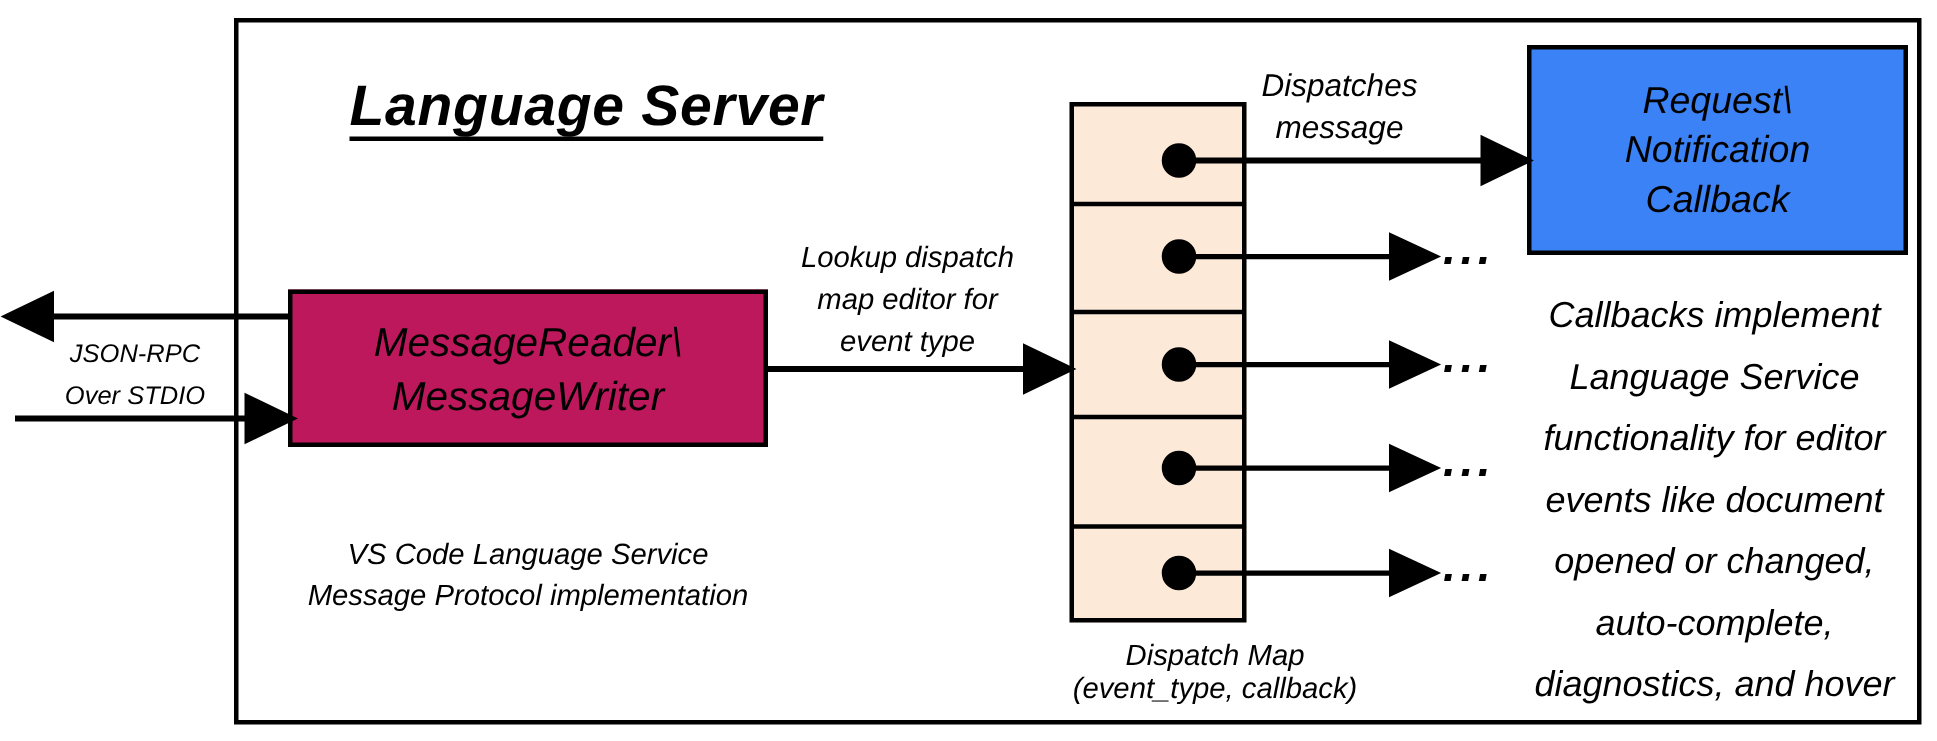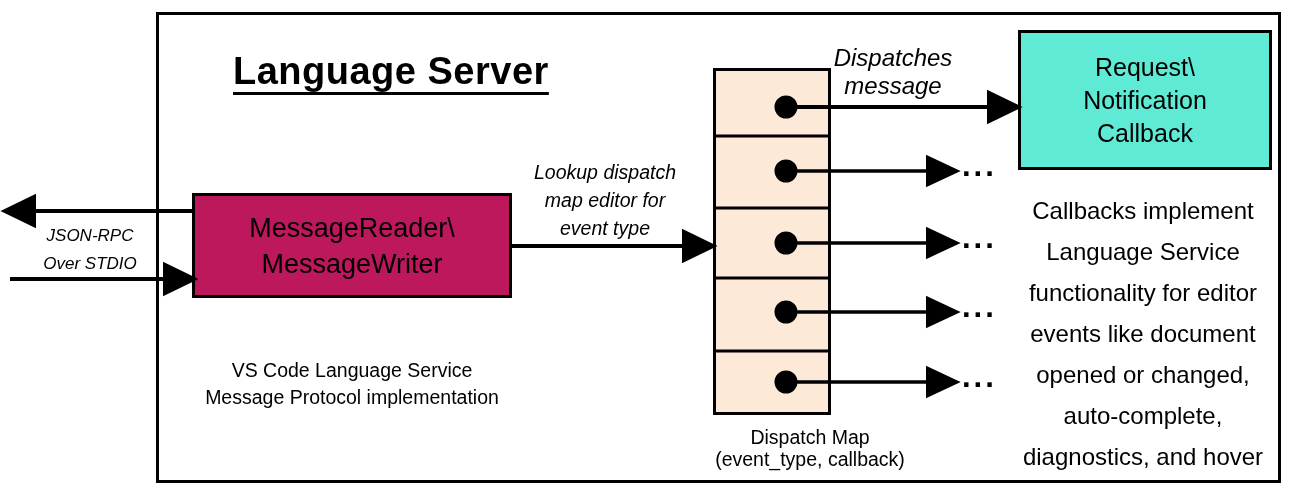--- a/index.html
+++ b/index.html
@@ -1,20 +1,20 @@
 <!DOCTYPE html>
 <html><head>
 <meta charset="utf-8">
 <style>
   html,body { margin:0; padding:0; }
   body {
     width:1291px; height:494px; position:relative; overflow:hidden;
     background:#ffffff; font-family:"Liberation Sans", sans-serif; color:#000;
   }
-  .abs { position:absolute; }
+  .abs { position:absolute;font-style:italic; }
   .ml { white-space:pre-line; }
   .center { text-align:center; }
 
   .outer-rect {
     left:156px; top:12px; width:1119px; height:465px;
     border:3.5px solid #000; background:transparent;
   }
   .diagram-title {
     left:233px; top:50px; font-size:38px; font-weight:600; letter-spacing:.5px;
     text-decoration:underline; text-decoration-thickness:3px; text-underline-offset:8px;
@@ -31,21 +31,21 @@
     left:1018px; top:30px; width:248px; height:134px;
     font-size:25px; line-height:33px;
   }
   .dispatch-box {
     left:713px; top:68px; width:112px; height:341px;
     border:3px solid #000;
   }
   .caption { font-size:19.5px; line-height:27px; }
   .io-label      { left:10px;  top:222px; width:160px; font-style:italic; font-size:17px; line-height:28px; }
   .lookup-label  { left:500px; top:158px; width:210px; font-style:italic; font-size:19.5px; line-height:28px; }
-  .dispatches-label { left:828px; top:44px; width:130px; font-style:italic; font-size:24px; line-height:28px; }
+  .dispatches-label { left:828px; top:44px; width:130px; font-style:italic; font-size:21px; line-height:28px; }
   .msg-caption   { left:197px; top:310px; width:310px;margin-top:47px; }
   .map-caption   { left:684px; top:426px; width:252px; line-height:22px; }
   .callbacks-note{ left:1005px; top:190px; width:276px; font-size:24px; line-height:41px; }
   .ellipsis {
     font-size:31px; font-weight:bold; letter-spacing:3px; line-height:31px;
   }
   svg.overlay { position:absolute; left:0; top:0; pointer-events:none; z-index:5; }
 </style>
 </head>
 <body>
@@ -68,21 +68,21 @@
 event type</div>
 
 <div class="abs dispatch-box" style="background-color: rgb(252, 233, 216);"></div>
 
 <div class="abs map-caption caption center ml">Dispatch Map
 (event_type, callback)</div>
 
 <div class="abs dispatches-label center ml">Dispatches
 message</div>
 
-<div class="abs node-box callback-box ml" style="background-color: #5eead4;">Request\
+<div class="abs node-box callback-box ml" style="background-color: #3b82f6;">Request\
 Notification
 Callback</div>
 
 <div class="abs callbacks-note center ml">Callbacks implement
 Language Service
 functionality for editor
 events like document
 opened or changed,
 auto-complete,
 diagnostics, and hover</div>

